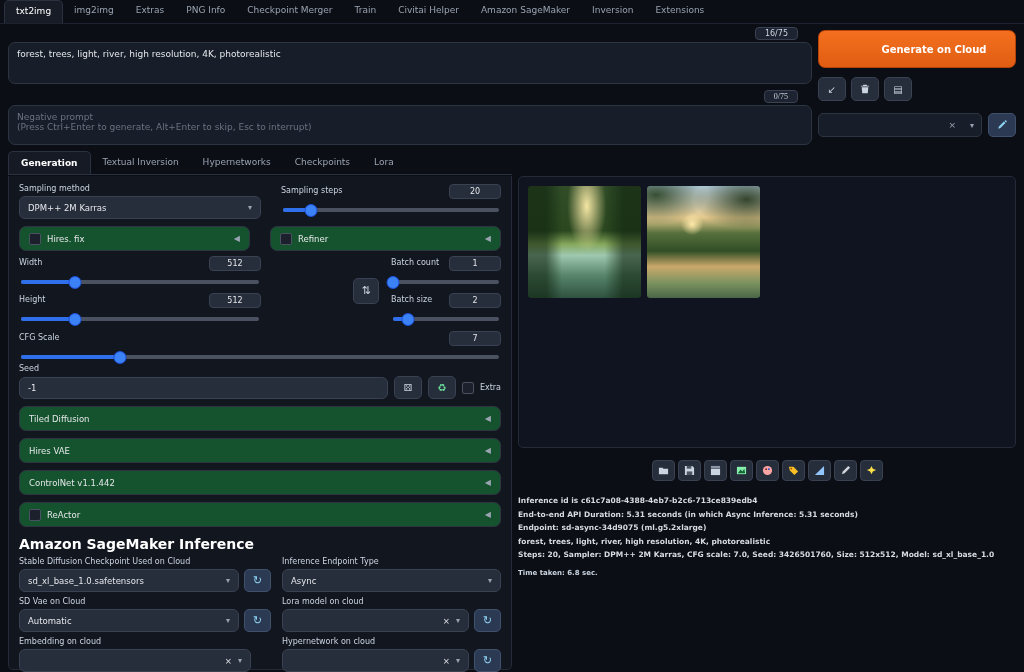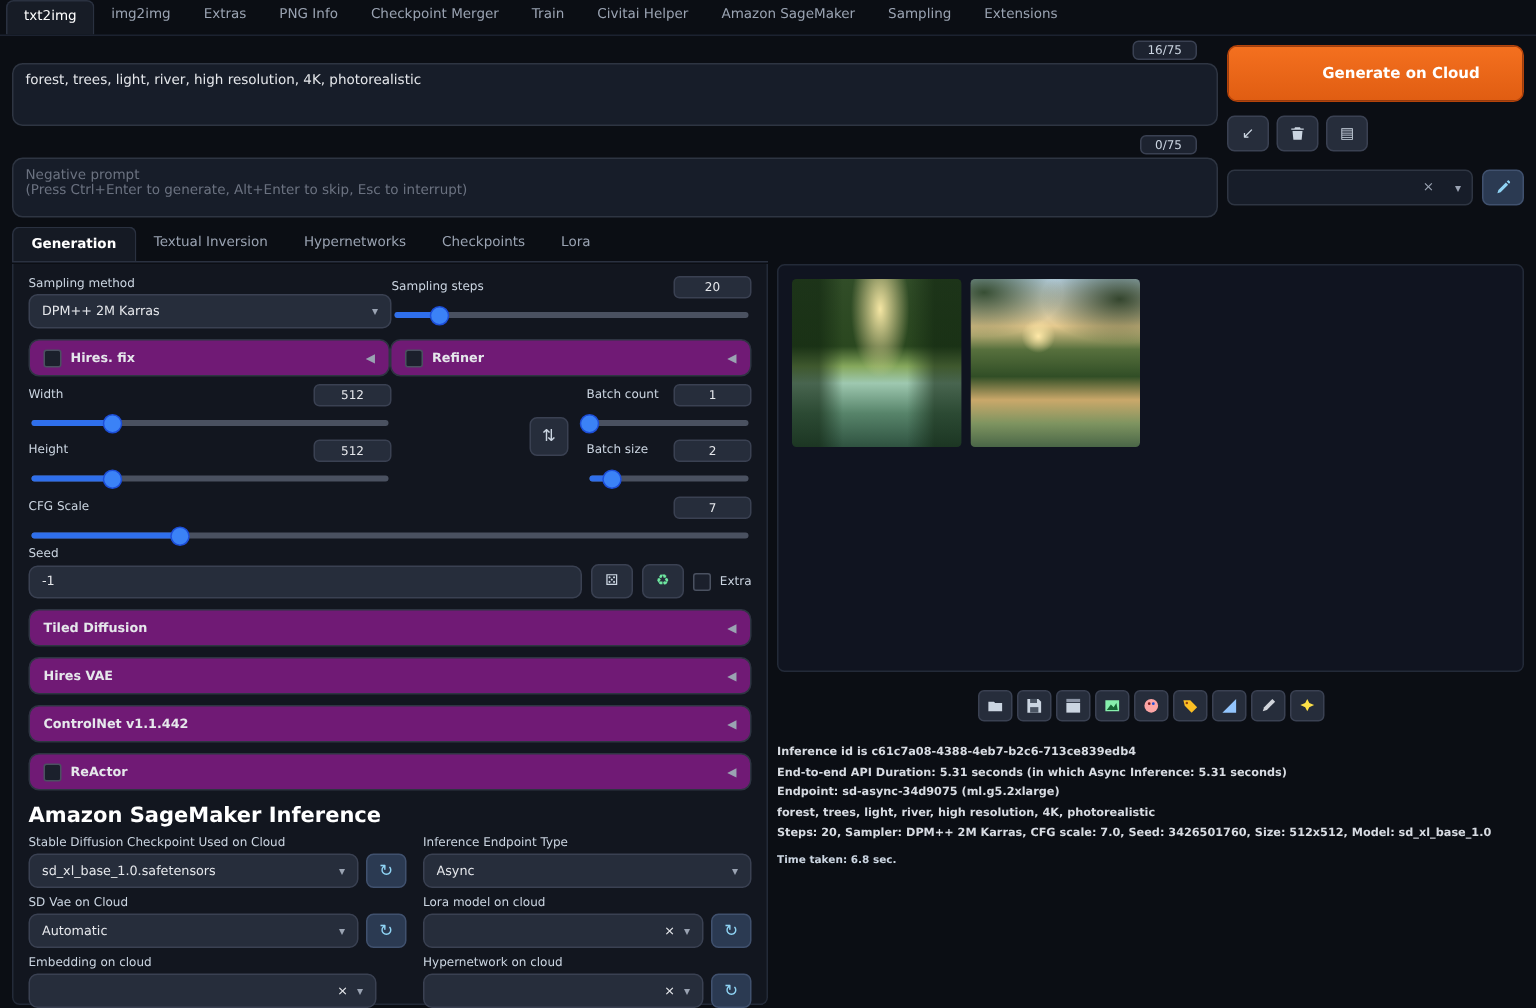--- a/index.html
+++ b/index.html
@@ -46,23 +46,23 @@
        font-size:8px;text-align:center;line-height:13px;color:#e5e7eb;}
   .select{height:21px;background:#262d3b;border:1px solid #3a4152;border-radius:6px;display:flex;
        align-items:center;justify-content:space-between;padding:0 8px;font-size:8.5px;color:#e5e7eb;
        cursor:pointer;white-space:nowrap;overflow:hidden;}
   .select .val{overflow:hidden;text-overflow:ellipsis;white-space:nowrap;}
   .chev{color:#9aa3b2;font-size:8px;margin-left:6px;}
   .slider{position:relative;height:4px;background:#4a5160;border-radius:2px;margin:9px 2px 4px;}
   .slider .fill{position:absolute;left:0;top:0;height:100%;width:var(--pct,0%);background:#2f6feb;border-radius:2px;}
   .slider .knob{position:absolute;top:-4px;left:var(--pct,0%);width:11px;height:11px;background:#3b82f6;
        border:1px solid #1d4ed8;border-radius:50%;transform:translateX(-50%);cursor:grab;}
-  .row{display:flex;gap:0;}
-  .acc{height:23px;background:#701a75;border:1px solid #2e3542;border-radius:7px;display:flex;
-       align-items:center;padding:0 9px;font-size:8.5px;font-weight:bold;color:#e5e7eb;margin-top:7px;
+  .row{display:flex;gap:20px;}
+  .acc{height:23px;background:#14532d;border:1px solid #2e3542;border-radius:7px;display:flex;
+       align-items:center;padding:0 9px;font-size:8.5px;font-weight:normal;color:#e5e7eb;margin-top:7px;
        cursor:pointer;}
   .acc .spacer{flex:1;}
   .acc-arrow{color:#9aa3b2;font-size:8px;}
   .checkbox{width:10px;height:10px;background:#1b202c;border:1px solid #4a5160;border-radius:2px;
        margin-right:6px;flex:none;cursor:pointer;}
   .dims{display:flex;align-items:center;margin-top:5px;}
   .dims .dcol{width:242px;display:flex;flex-direction:column;gap:5px;}
   .dims .bcol{width:110px;display:flex;flex-direction:column;gap:5px;margin-left:12px;}
   .swap-btn{width:24px;height:24px;margin-left:auto;background:#262d3b;border:1px solid #3a4152;
        border-radius:5px;color:#cbd5e1;font-size:11px;display:flex;align-items:center;
@@ -108,28 +108,28 @@
 
   <div class="topnav">
     <span class="tab active">txt2img</span>
     <span class="tab">img2img</span>
     <span class="tab">Extras</span>
     <span class="tab">PNG Info</span>
     <span class="tab">Checkpoint Merger</span>
     <span class="tab">Train</span>
     <span class="tab">Civitai Helper</span>
     <span class="tab">Amazon SageMaker</span>
-    <span class="tab">Sampling</span>
+    <span class="tab">Inversion</span>
     <span class="tab">Extensions</span>
   </div>
 
   <div class="prompt-col">
     <div class="counter-chip">16/75</div>
     <textarea class="ta-prompt" style="">forest, trees, light, river, high resolution, 4K, photorealistic</textarea>
-    <div class="counter-chip" style="margin-top:6px;">0/75</div>
+    <div class="counter-chip" style="margin-top:6px;font-family:Liberation Serif, serif;">0/75</div>
     <textarea class="ta-neg" placeholder="Negative prompt
 (Press Ctrl+Enter to generate, Alt+Enter to skip, Esc to interrupt)" style=""></textarea>
   </div>
 
   <div class="gen-col">
     <button class="generate-btn">Generate on Cloud</button>
     <div class="tool-row">
       <div class="sq-btn">
         <span>↙</span>
       </div>

